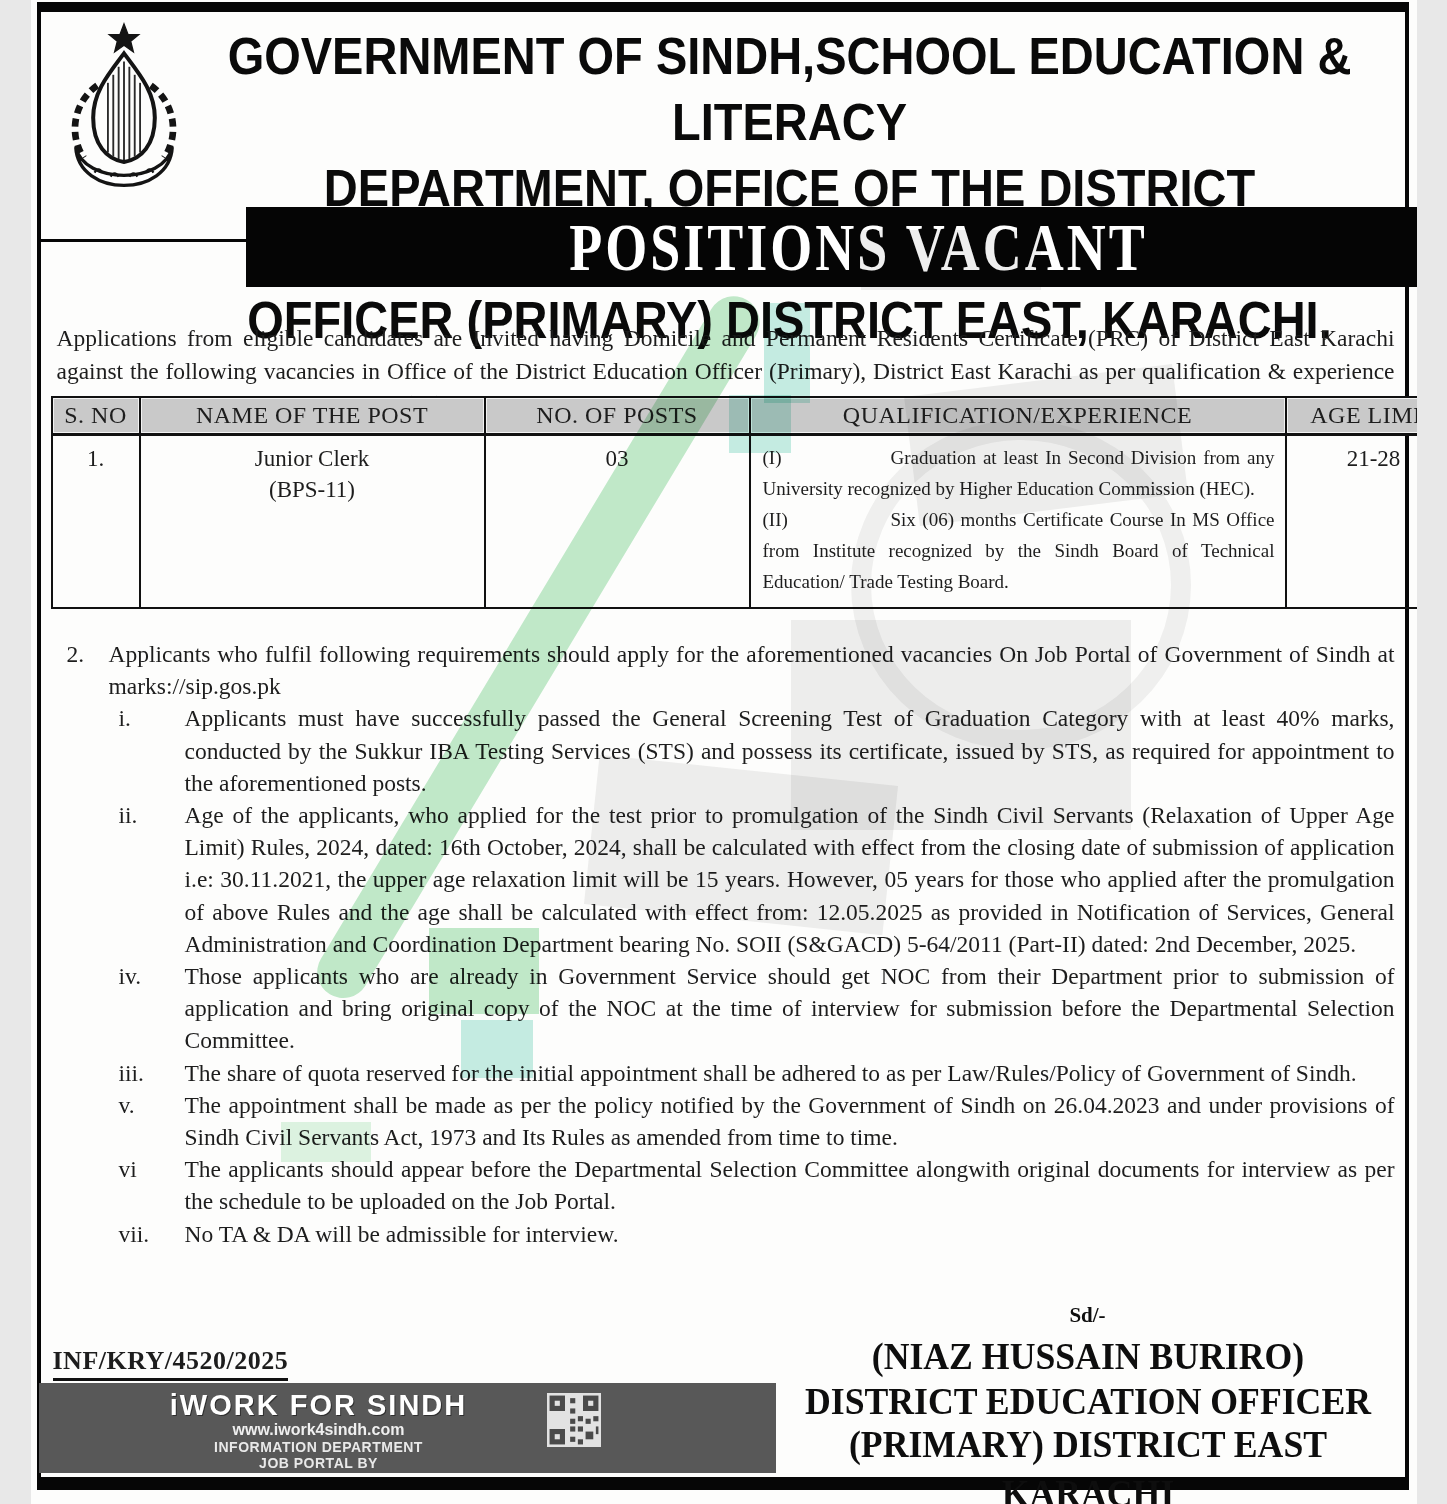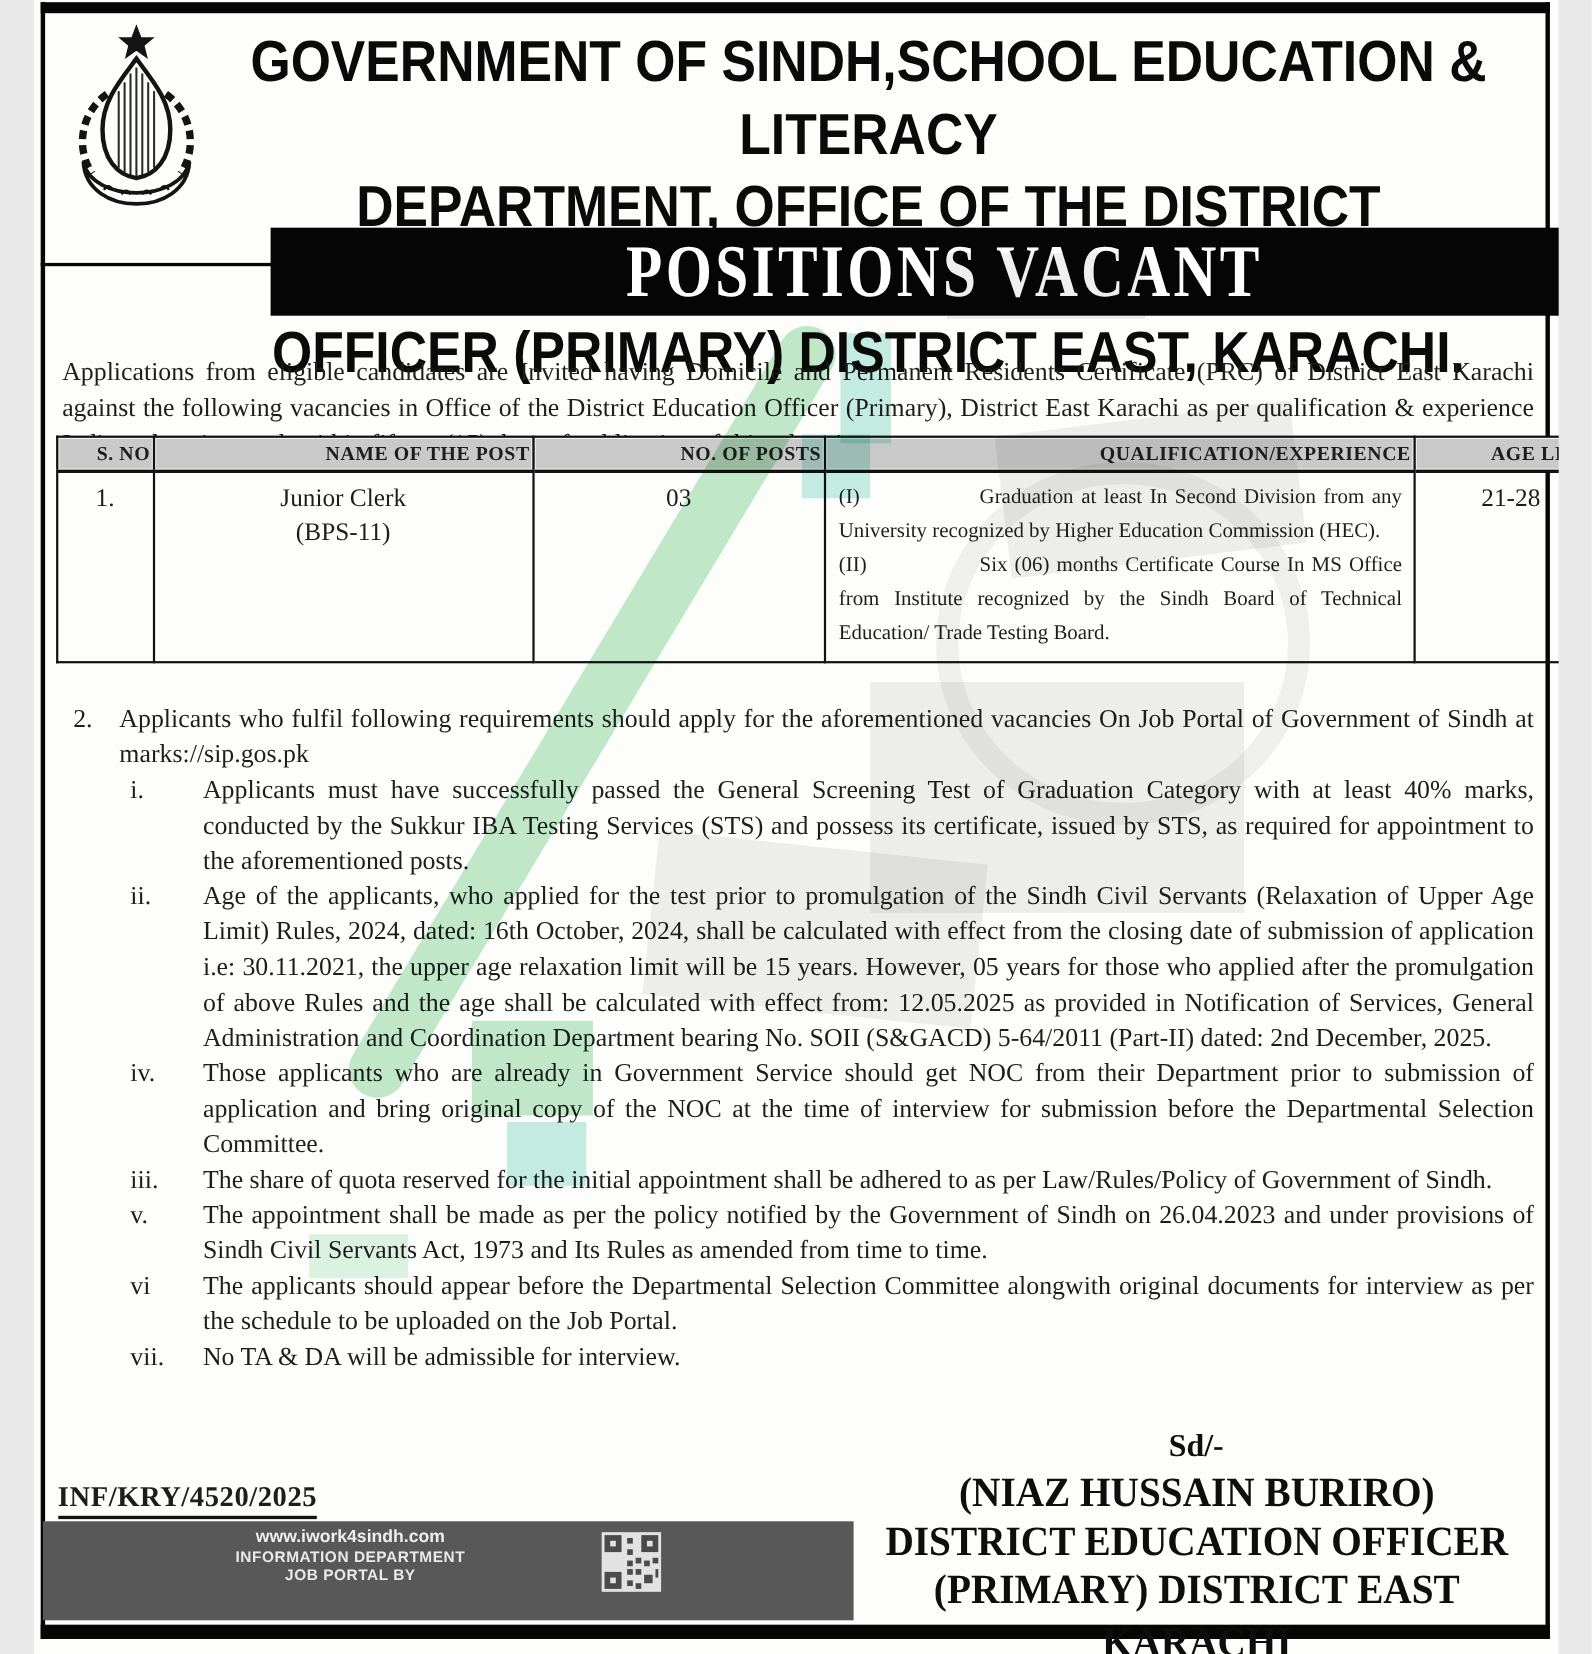--- a/index.html
+++ b/index.html
@@ -38,23 +38,22 @@
     font-size:23.5px;line-height:33px;text-align:justify;
   }
 
   
   table.vacancy{
     position:absolute;left:20px;top:396px;width:1410px;
     border-collapse:collapse;table-layout:fixed;
   }
   table.vacancy th{
     background:#c9c9c9;border:2px solid #111;border-bottom:3px solid #111;
-    font-size:18px;font-weight:700;padding:4px 2px;letter-spacing:.5px;
+    font-size:24px;font-weight:400;padding:4px 2px;letter-spacing:.5px;
     box-shadow:inset 0 0 0 1px #f2f2f2;
-    text-align:right;
   }
   table.vacancy td{
     border:2px solid #111;vertical-align:top;font-size:23px;
     padding:7px 4px 10px 4px;text-align:center;line-height:31px;
   }
   table.vacancy td.qual{
     text-align:justify;padding:6px 10px 10px 12px;font-size:19px;line-height:31px;
   }
   .qnum{display:inline-block;width:128px;}
   .qual p{margin:0;}
@@ -71,21 +70,21 @@
 
   
   .ref-no{
     position:absolute;left:22px;top:1346px;font-size:26px;font-weight:700;
     border-bottom:3px solid #111;padding-bottom:2px;letter-spacing:.5px;
   }
   .signature{
     position:absolute;left:740px;right:12px;top:1296px;text-align:center;
     font-weight:700;color:#0e0e0e;
   }
-  .sig-sd{font-size:29px;line-height:38px;}
+  .sig-sd{font-size:21px;line-height:38px;}
   .sig-line{font-size:35px;line-height:45px;transform:scale(1.02,1.08);transform-origin:center;}
   .portal-box{
     position:absolute;left:8px;top:1383px;width:737px;height:90px;
     background:#585858;color:#fff;
   }
   .portal-text{
     position:absolute;left:0;top:6px;width:560px;text-align:center;
     font-family:"Liberation Sans", sans-serif;
   }
   .portal-brand{font-size:29px;font-weight:800;letter-spacing:2px;line-height:32px;
@@ -226,20 +225,21 @@
 
   <div class="signature">
     <div class="sig-sd">Sd/-</div>
     <div class="sig-line">(NIAZ HUSSAIN BURIRO)</div>
     <div class="sig-line">DISTRICT EDUCATION OFFICER</div>
     <div class="sig-line">(PRIMARY) DISTRICT EAST KARACHI</div>
   </div>
 
   <div class="portal-box">
     <div class="portal-text">
+      <div class="portal-brand">iWORK FOR SINDH</div>
       <div class="portal-url">www.iwork4sindh.com</div>
       <div class="portal-sub">INFORMATION DEPARTMENT</div>
       <div class="portal-sub">JOB PORTAL BY</div>
     </div>
     <div class="qr">
       <svg viewBox="0 0 21 21" width="54" height="54" aria-hidden="true">
         <rect width="21" height="21" fill="#e2e2e2"></rect>
         <g fill="#4a4a4a">
           <rect x="1" y="1" width="6" height="6"></rect>
             <rect x="14" y="1" width="6" height="6"></rect>

